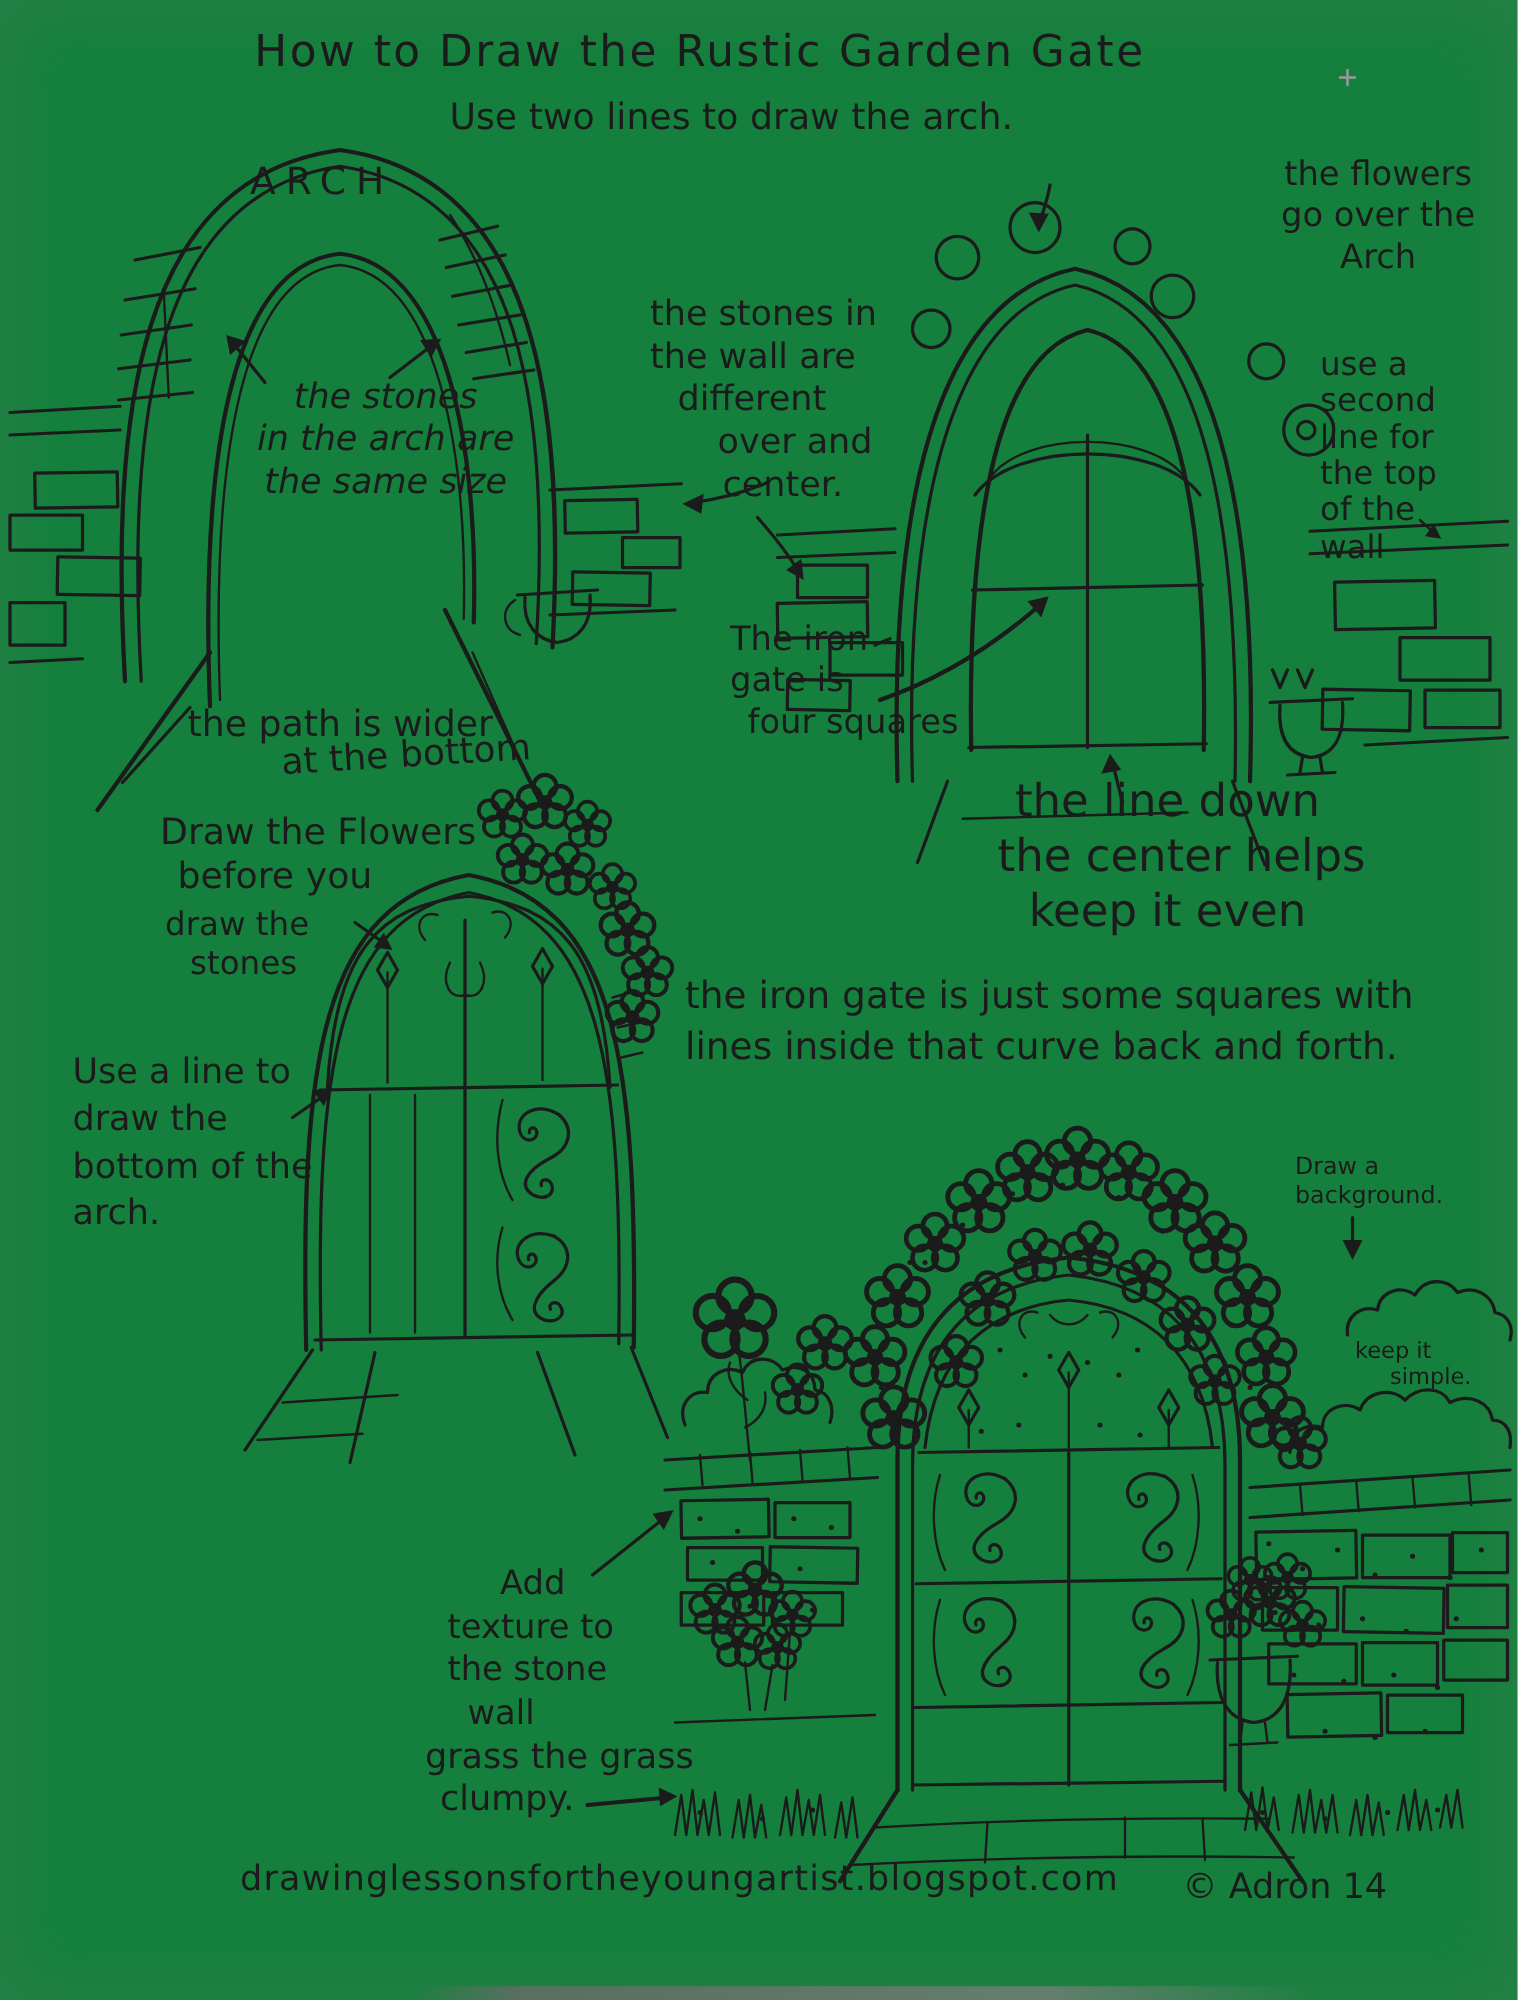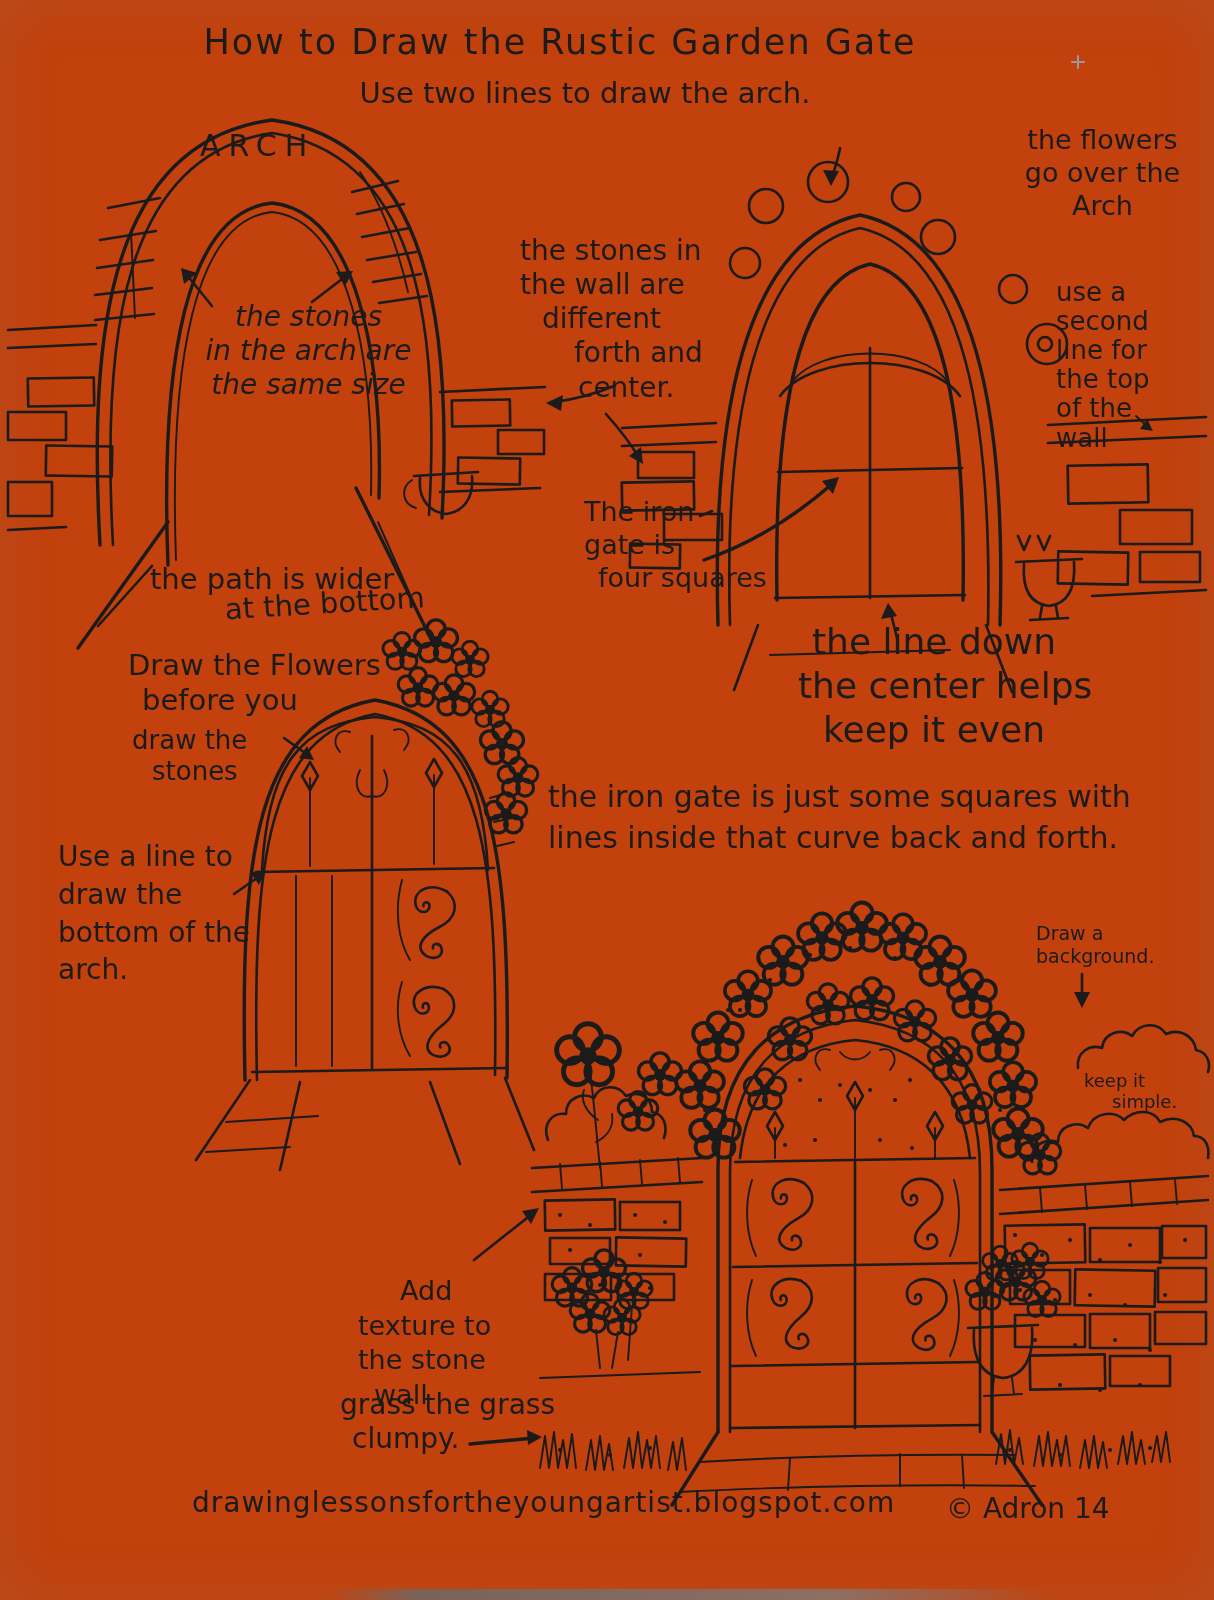--- a/index.html
+++ b/index.html
@@ -1,18 +1,18 @@
 <!DOCTYPE html>
 <html><head>
 <meta charset="utf-8">
 <style>
   html,body{margin:0;padding:0;background:#e8e6e2;}
   .sheet{
     position:relative; width:1214px; height:1600px; overflow:hidden;
-    background:#c2410c; margin:0 auto;
+    background:#15803d; margin:0 auto;
     box-shadow:inset 0 0 60px rgba(140,135,125,.18);
     font-family:"DejaVu Sans", sans-serif; color:#1b1b1b;
   }
   svg.sketch{position:absolute; left:0; top:0;}
   svg.sketch path, svg.sketch line, svg.sketch rect, svg.sketch circle,
   svg.sketch polyline, svg.sketch ellipse{
     stroke:#1b1b1b; fill:none; stroke-width:2.6; stroke-linecap:round; stroke-linejoin:round;
   }
   svg.sketch .thick{stroke-width:3.4}
   svg.sketch .thin{stroke-width:1.9}
@@ -44,21 +44,21 @@
   .n-draw-flowers{left:128px; top:648px; font-size:29px;}
   .n-draw-flowers span:nth-child(2){padding-left:14px;}
   .n-draw-flowers span:nth-child(3){padding-left:4px; font-size:26px; margin-top:6px;}
   .n-draw-flowers span:nth-child(4){padding-left:24px; font-size:26px;}
   .n-bottom-arch{left:58px; top:838px; font-size:28px; line-height:1.35;}
   .n-iron-curves{left:548px; top:776px; font-size:30px; line-height:1.38;}
   .n-background{left:1036px; top:922px; font-size:19px;}
   .n-keep-simple{left:1084px; top:1048px; font-size:18px; line-height:1.15;margin-top:23px;}
   .n-keep-simple span:nth-child(2){padding-left:28px;}
   .n-add-texture{left:358px; top:1250px; font-size:27px; line-height:1.28;}
-  .n-add-texture span:nth-child(1){padding-left:42px;margin-top:24px;}
+  .n-add-texture span:nth-child(1){padding-left:42px;}
   .n-add-texture span:nth-child(4){padding-left:16px;}
   .n-grass{left:340px; top:1388px; font-size:28px;}
   .n-grass span:nth-child(2){padding-left:12px;}
   .footer-url{left:192px; top:1486px; font-size:28px; letter-spacing:1px;}
   .signature{left:946px; top:1492px; font-size:28px;}
   .scan-edge{
     position:absolute; left:330px; bottom:0; width:720px; height:11px;
     background:linear-gradient(90deg, rgba(120,120,120,0), rgba(105,105,105,.8) 12%, rgba(125,125,125,.75) 70%, rgba(150,150,150,0));
     border-radius:4px;
   }
@@ -398,21 +398,21 @@
   <div class="note n-stones-arch">
     <span>the stones</span>
     <span>in the arch are</span>
     <span>the same size</span>
   </div>
 
   <div class="note n-stones-wall">
     <span>the stones in</span>
     <span>the wall are</span>
     <span>different</span>
-    <span>forth and</span>
+    <span>over and</span>
     <span>center.</span>
   </div>
 
   <div class="note n-second-line">
     <span>use a</span>
     <span>second</span>
     <span>line for</span>
     <span>the top</span>
     <span>of the</span>
     <span>wall</span>

